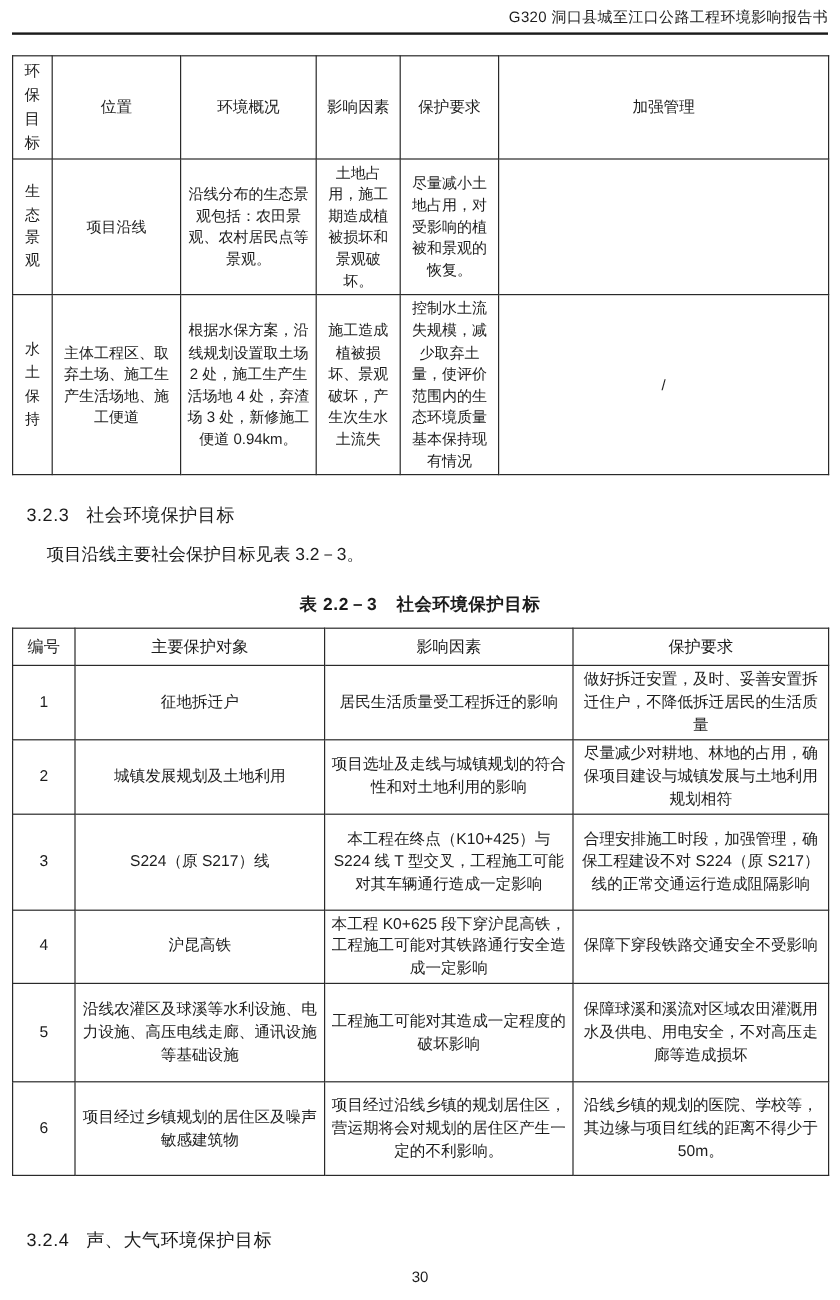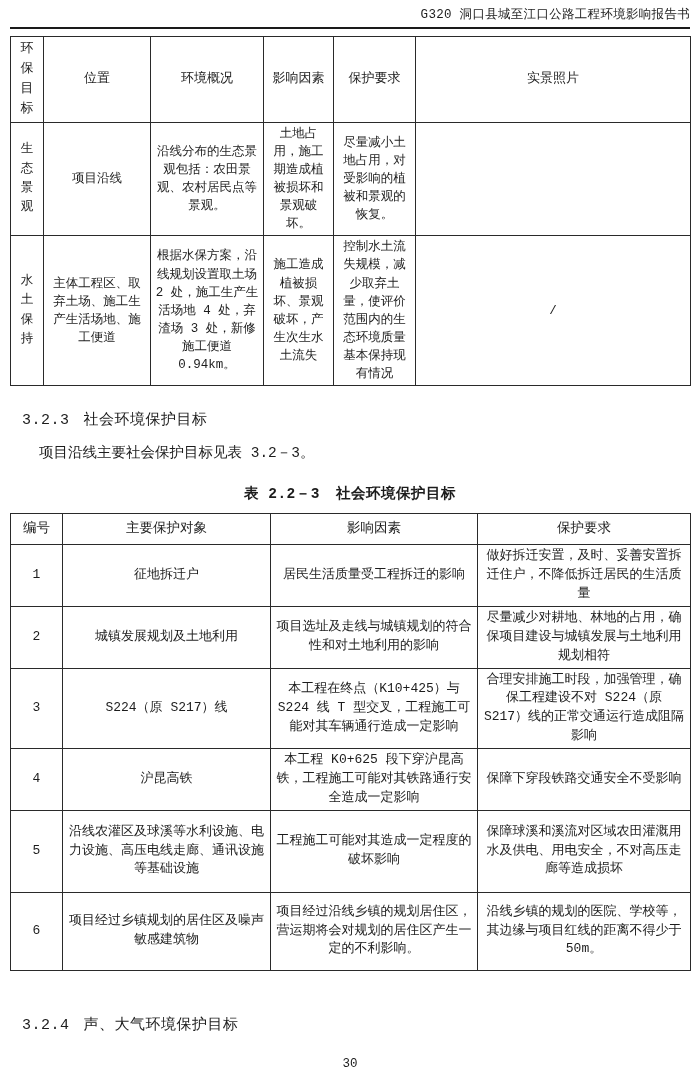--- a/index.html
+++ b/index.html
@@ -3,21 +3,21 @@
 <meta charset="utf-8">
 <style>
   * { box-sizing: border-box; }
   html, body { margin: 0; padding: 0; background: #ffffff; }
   .page {
     position: relative;
     width: 700px;
     height: 1083px;
     margin: 0 auto;
     background: #ffffff;
-    font-family: Liberation Mono, monospace;
+    font-family: Liberation Sans, sans-serif;
     color: #1c1c1c;
     overflow: hidden;
   }
   .content { padding: 0 10px; }
 
   
   .doc-header {
     padding: 6px 0 4px;
     text-align: right;
     font-size: 12.5px;
@@ -34,21 +34,21 @@
   }
   td, th {
     border: 1px solid #2a2a2a;
     text-align: center;
     vertical-align: middle;
     padding: 2px 4px;
     font-weight: normal;
     line-height: 1.45;
   }
 
-  .t1 { margin-top: 7px; font-size: 12.5px; }
+  .t1 { margin-top: 17px; font-size: 12.5px; }
   .t1 th { font-size: 13px; }
   .t1 .h-row  { height: 73px; }
   .t1 .r1     { height: 99px; }
   .t1 .r2     { height: 146px; }
   .vstack {
     display: inline-block;
     width: 1.05em;
     word-break: break-all;
     line-height: 1.55;
     text-align: center;
@@ -119,21 +119,21 @@
           <col style="width:82px">
           <col style="width:275px">
       </colgroup>
       <tbody>
           <tr class="h-row">
         <th><span class="vstack">环保目标</span></th>
         <th>位置</th>
         <th>环境概况</th>
         <th>影响因素</th>
         <th>保护要求</th>
-        <th>实景照片</th>
+        <th>加强管理</th>
       </tr>
       <tr class="r1">
         <td><span class="vstack">生态景观</span></td>
         <td>项目沿线</td>
         <td>沿线分布的生态景观包括：农田景观、农村居民点等景观。</td>
         <td>土地占用，施工期造成植被损坏和景观破坏。</td>
         <td>尽量减小土地占用，对受影响的植被和景观的恢复。</td>
         <td></td>
       </tr>
       <tr class="r2">

